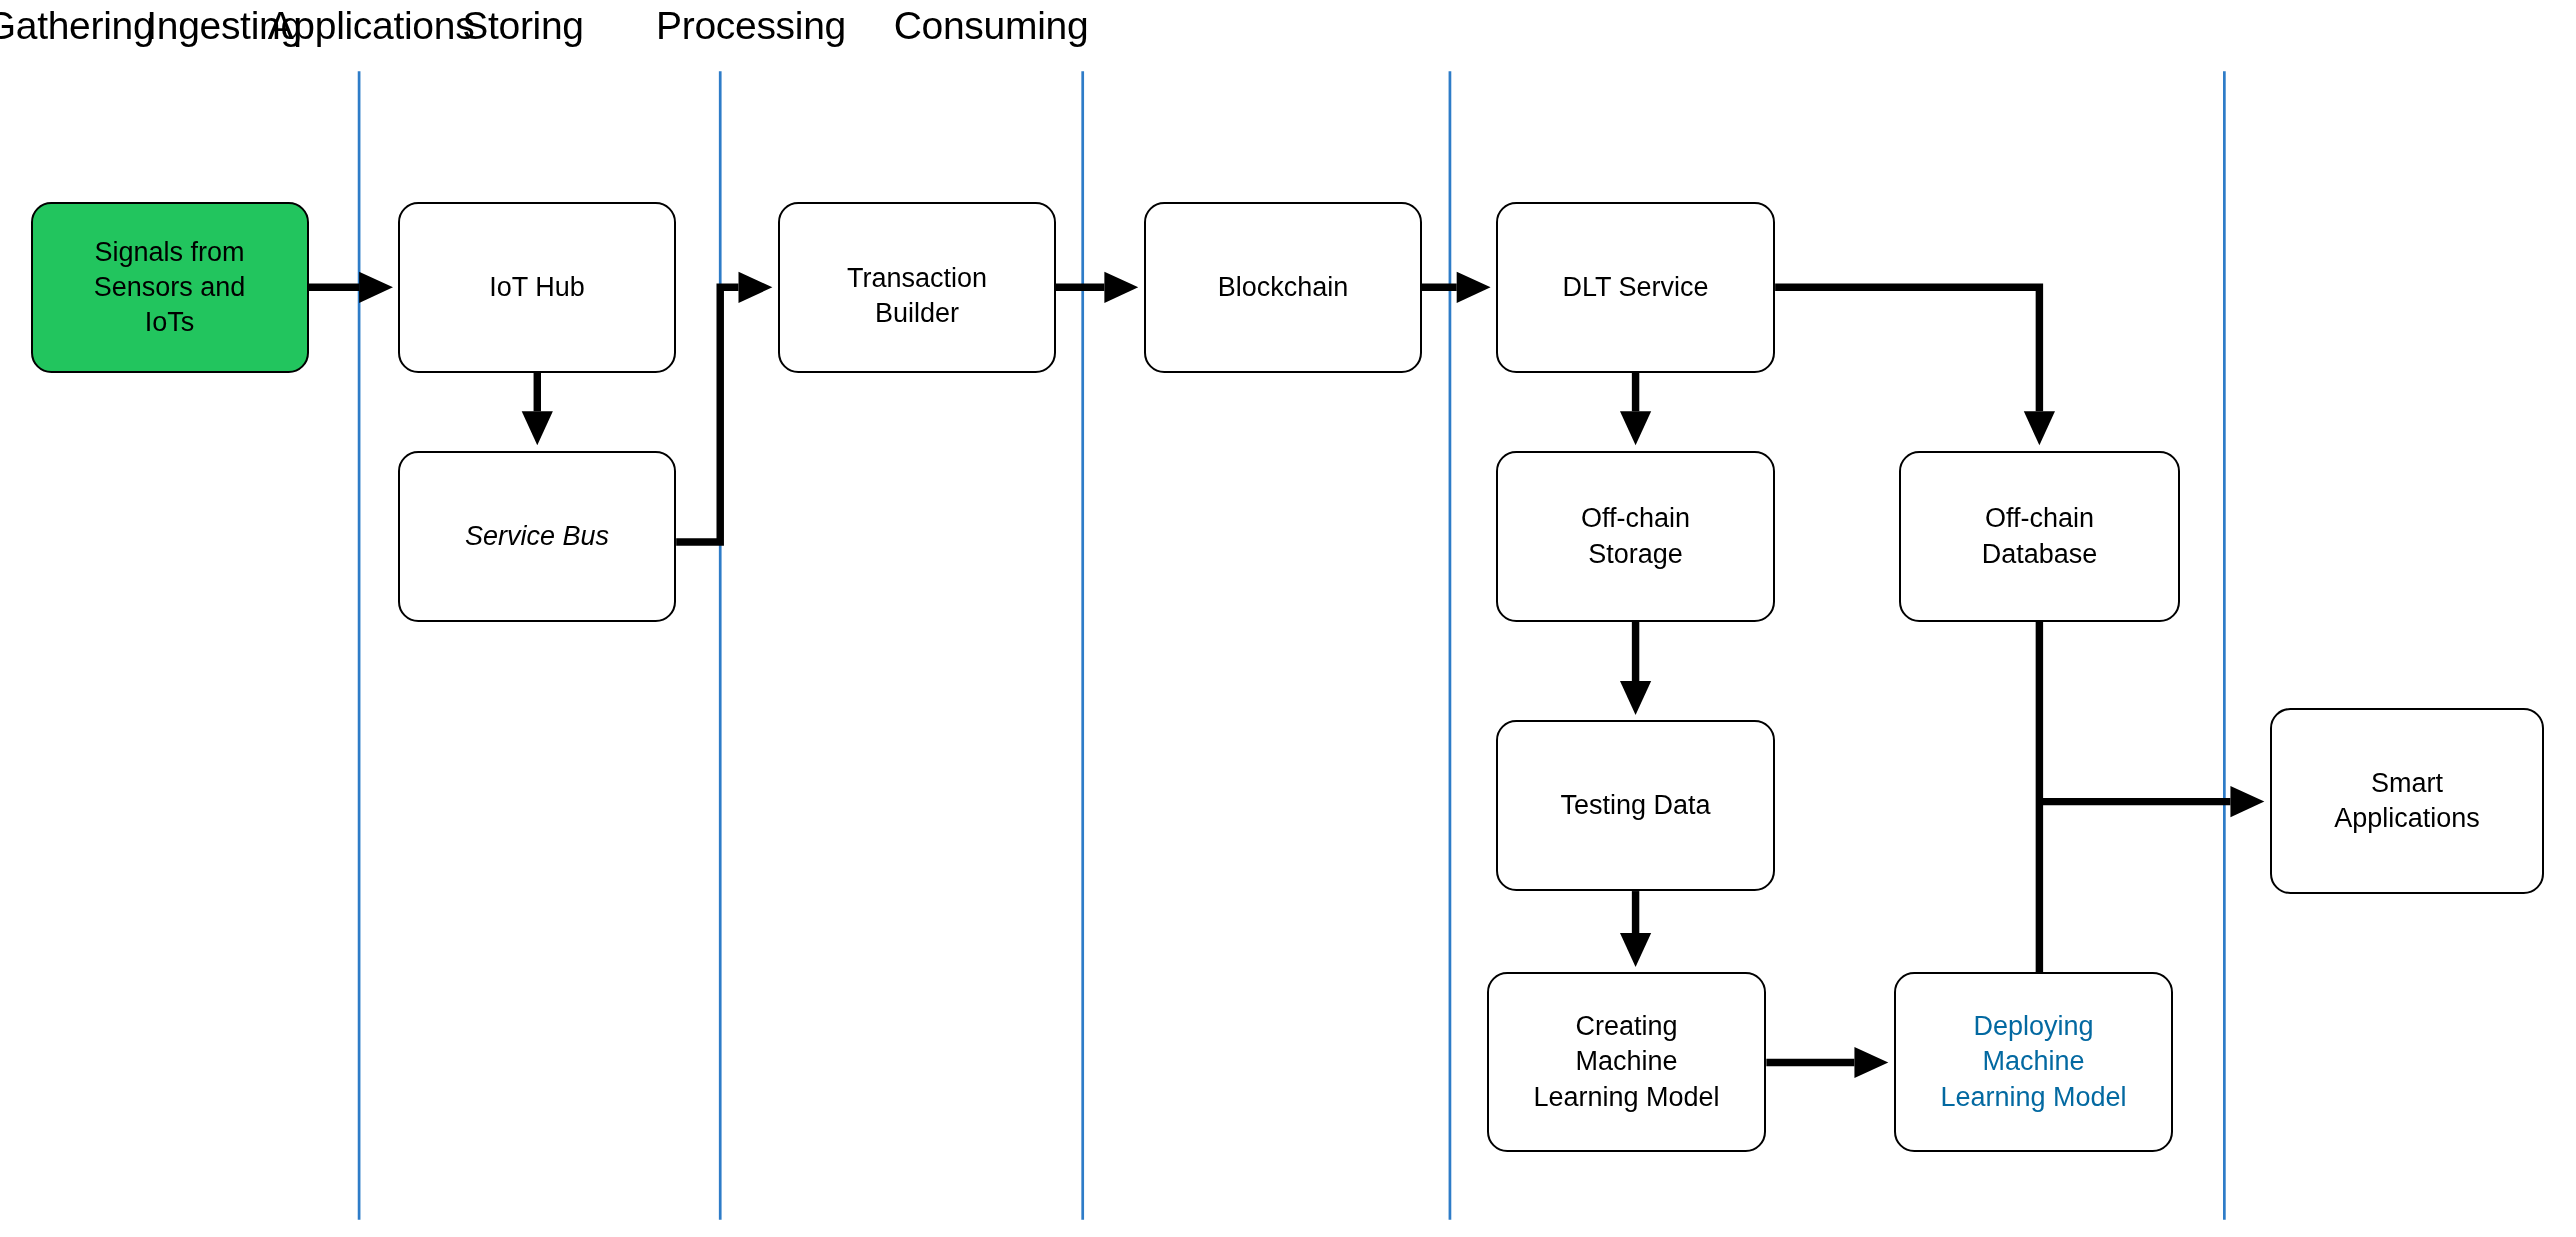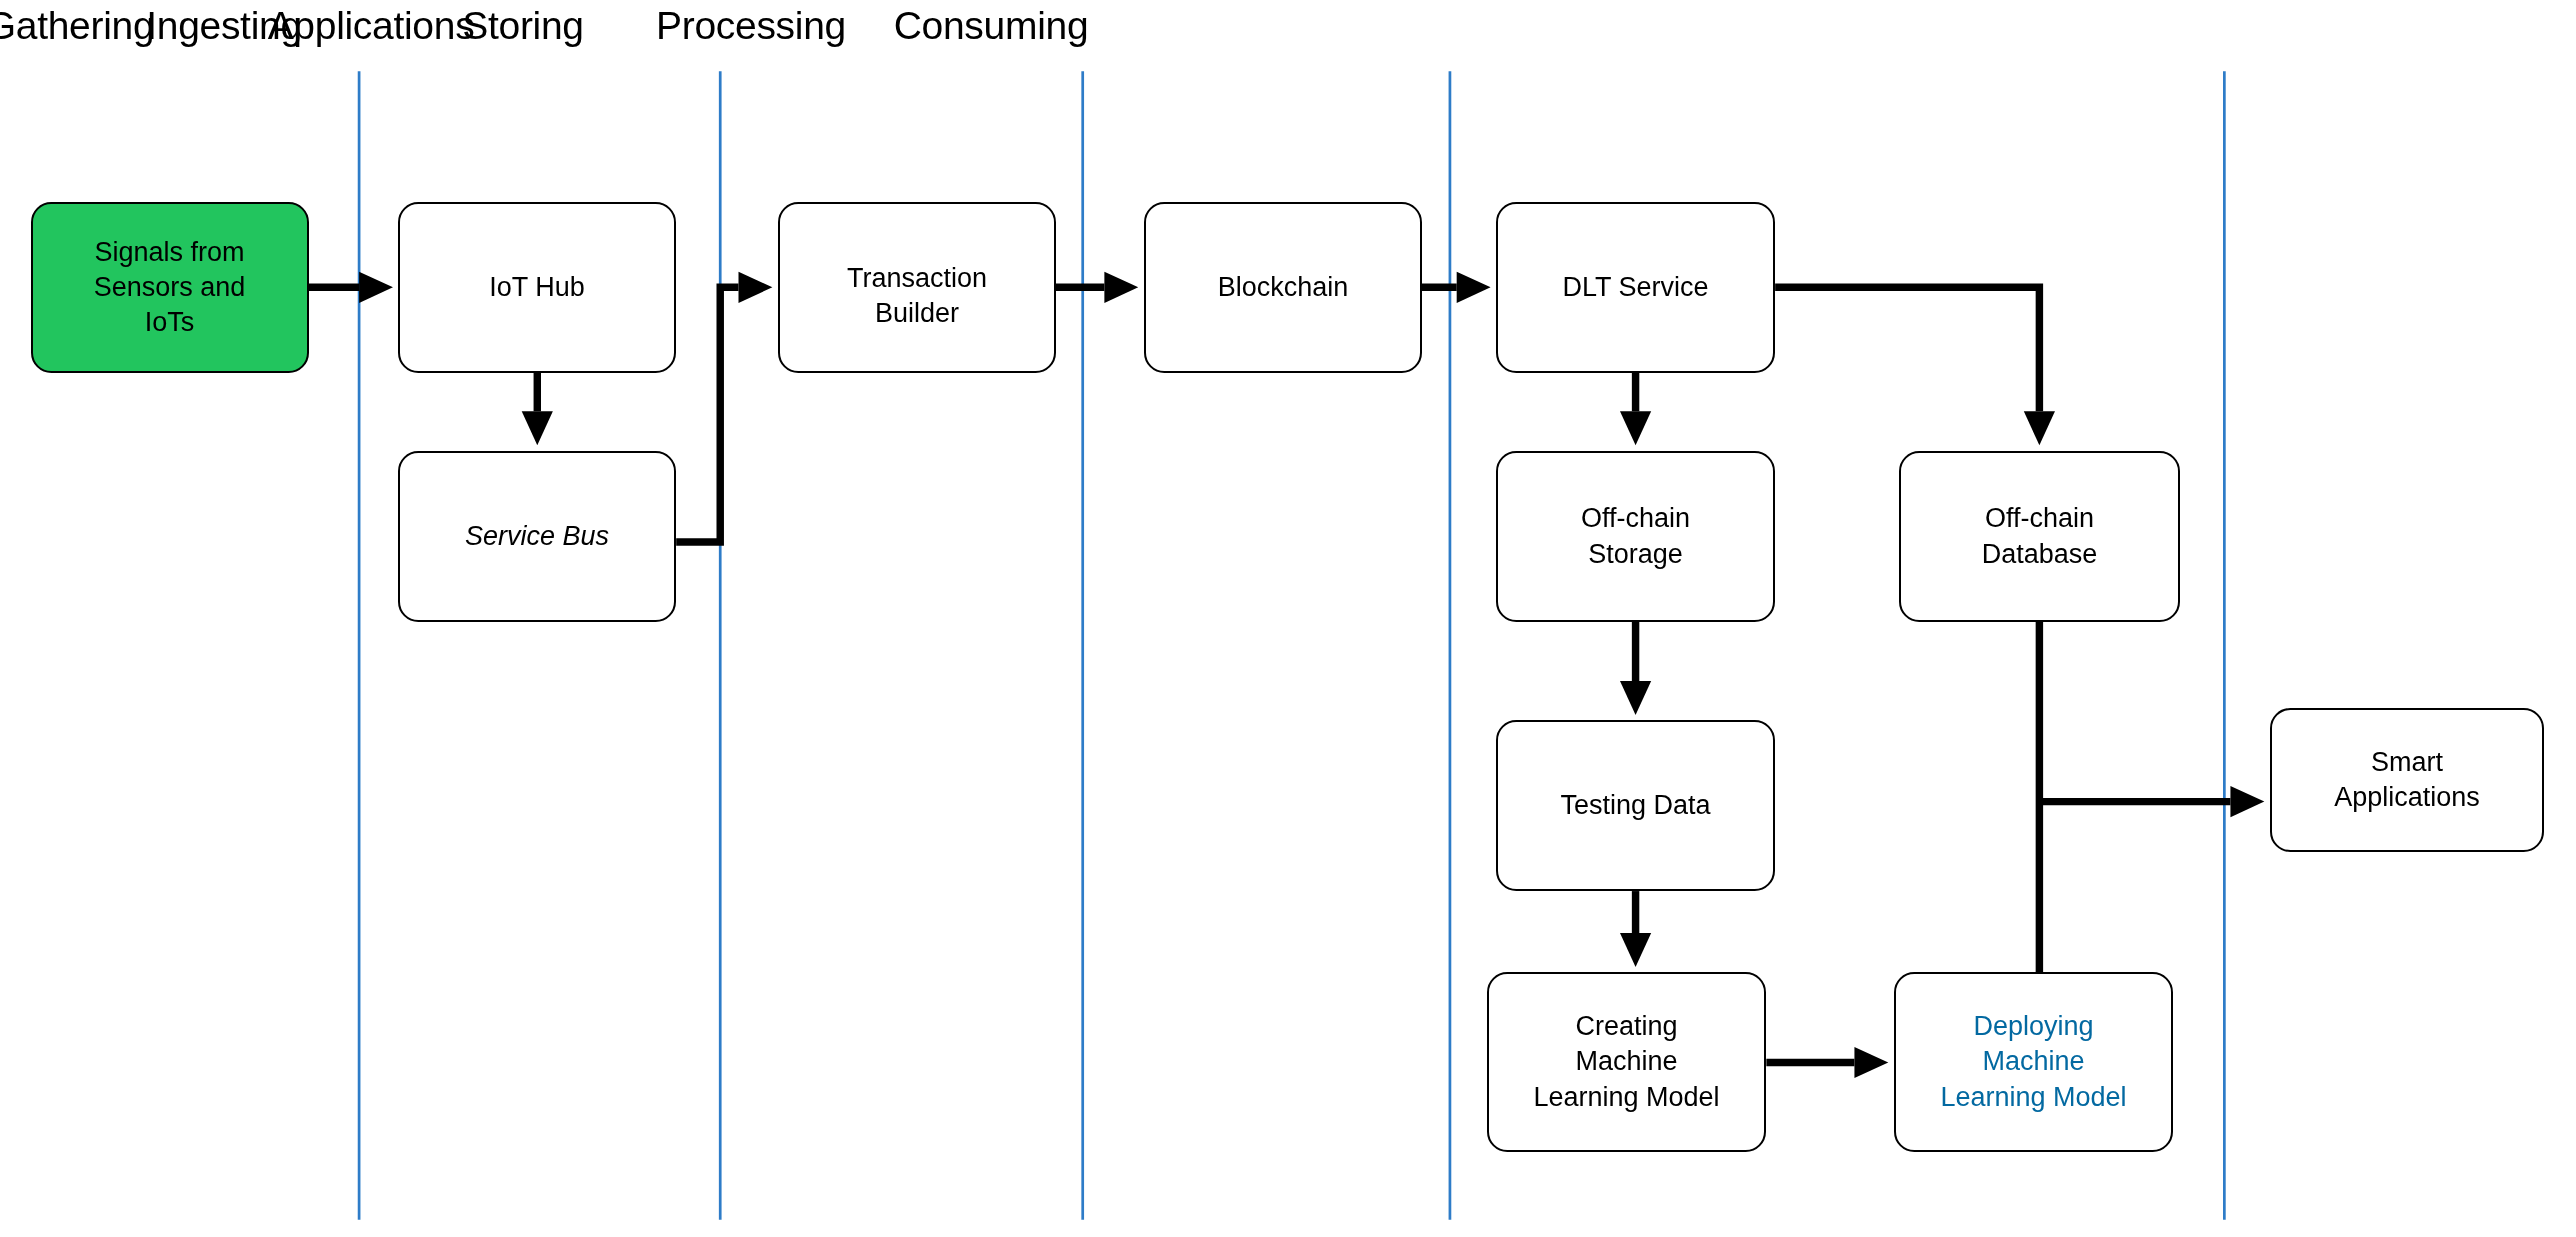--- a/index.html
+++ b/index.html
@@ -139,20 +139,20 @@
       <div class="node-box" style="left: 1487px; top: 972px; width: 279px; height: 180px; border-color: rgb(0, 0, 0); background: rgb(255, 255, 255);">
         <span class="node-label" style="color: rgb(0, 0, 0);">Creating
 Machine
 Learning Model</span>
       </div>
       <div class="node-box" style="left: 1894px; top: 972px; width: 279px; height: 180px; border-color: rgb(0, 0, 0); background: rgb(255, 255, 255);">
         <span class="node-label" style="color: #0369a1;">Deploying
 Machine
 Learning Model</span>
       </div>
-      <div class="node-box" style="left: 2270px; top: 708px; width: 274px; height: 144px; border-color: rgb(0, 0, 0); background: rgb(255, 255, 255);">
+      <div class="node-box" style="left: 2270px; top: 708px; width: 274px; height: 186px; border-color: rgb(0, 0, 0); background: rgb(255, 255, 255);">
         <span class="node-label" style="color: rgb(0, 0, 0);">Smart
 Applications</span>
       </div>
     </div>
 
 </div>
 
 
 </body></html>

